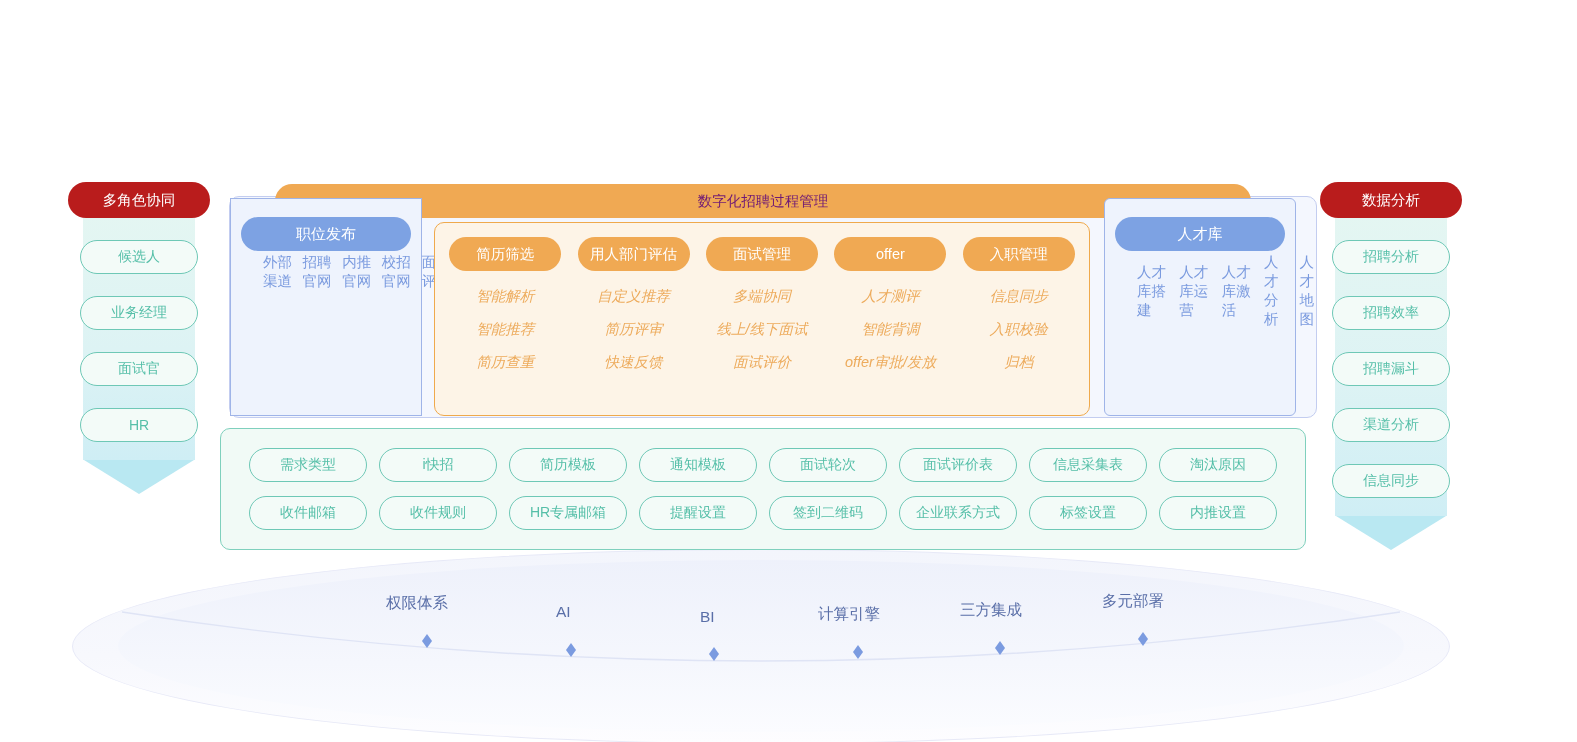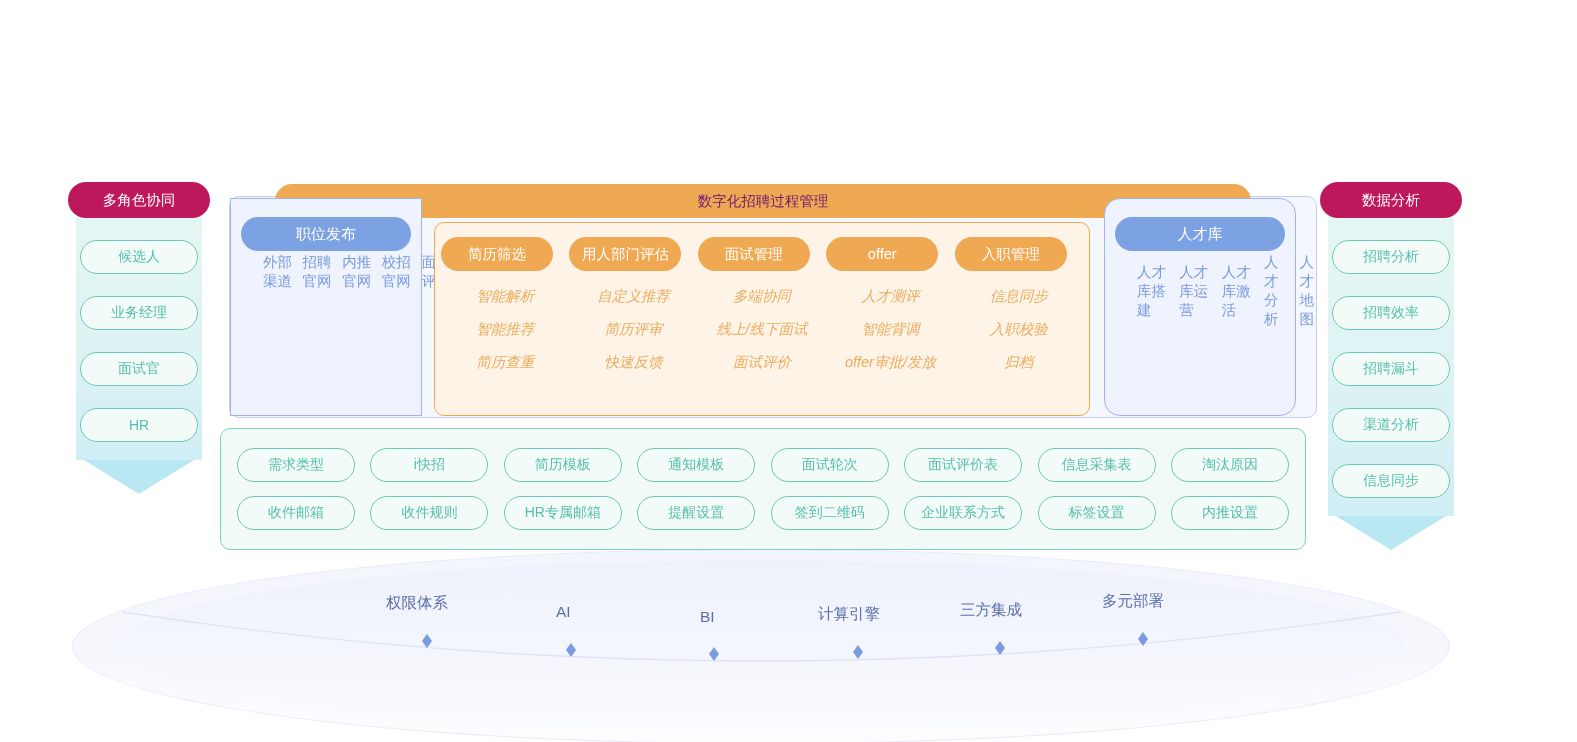--- a/index.html
+++ b/index.html
@@ -52,25 +52,25 @@
   }
   .plat-label {
     position: absolute; color: #5a6fa8; font-size: 15.5px; white-space: nowrap;
   }
 
   
   .side-col { position: absolute; width: 142px; }
   .side-head {
     position: relative; z-index: 3;
     width: 142px; height: 36px; border-radius: 18px;
-    background: #be185d; color: #ffffff;
+    background: #b91c1c; color: #ffffff;
     font-size: 14.5px; display: flex; align-items: center; justify-content: center;
   }
   .side-body {
-    position: relative; margin: -4px auto 0; width: 126px;
+    position: relative; margin: -4px auto 0; width: 112px;
     background: linear-gradient(180deg,#e4f6f2 0%, #ddf3f4 55%, #cfeef5 100%);
     padding: 26px 0 18px; display: flex; flex-direction: column; align-items: center;
     gap: 22px;
   }
   .side-tail {
     width: 110px; height: 0;
     border-left: 55px solid transparent;
     border-right: 55px solid transparent;
     border-top: 34px solid #b9e8f2;
     margin: 0 auto;
@@ -103,57 +103,57 @@
   }
   .orange-panel {
     position: absolute; left: 434px; top: 222px;
     width: 656px; height: 194px;
     border: 1.3px solid #efa94c; border-radius: 10px;
     background: #fdf4e7; z-index: 6;
   }
   .talent-panel {
     position: absolute; left: 1104px; top: 198px;
     width: 192px; height: 218px;
-    border: 1.3px solid #9fb4e8; border-radius: 16px;
+    border: 1.3px solid #9fb4e8; border-radius: 6px;
     background: #eef3fd; z-index: 6;
   }
   .blue-pill {
     position: absolute; top: 18px; left: 50%; transform: translateX(-50%);
     width: 170px; height: 34px; border-radius: 17px;
     background: #7DA2E3; color: #ffffff; font-size: 15px;
     display: flex; align-items: center; justify-content: center;
   }
   .blue-list {
     position: absolute; top: 54px; left: 0; width: 100%;
     display: flex; align-items: center; gap: 8px; margin-left: 32px;
   }
   .blue-list li { list-style: none; color: #7b9bdf; font-size: 14.5px; }
 
   .col-grid {
     position: absolute; left: 0; top: 0; width: 100%; height: 100%;
     display: flex; padding: 14px 6px 10px;
   }
-  .o-col { flex: 1; display: flex; flex-direction: column; }
+  .o-col { flex: 1; display: flex; flex-direction: column; align-items: center; }
   .o-pill {
     width: 112px; height: 34px; border-radius: 17px;
     background: #F0A953; color: #ffffff; font-size: 14.5px;
     display: flex; align-items: center; justify-content: center;
     margin-bottom: 16px; white-space: nowrap;
   }
   .o-col ul { list-style: none; display: flex; flex-direction: column; gap: 14px; align-items: center; font-style: italic; }
   .o-col li { color: #edab5c; font-size: 14.5px; white-space: nowrap; }
 
   
   .green-block {
     position: absolute; left: 220px; top: 428px;
     width: 1086px; height: 122px;
     border: 1.2px solid #7fd0bd; border-radius: 10px;
     background: #f1faf6;
     display: flex; flex-direction: column; justify-content: center; gap: 14px;
-    padding: 0 16px; z-index: 7;
+    padding: 0 28px; z-index: 7;
   }
   .green-row { display: flex; justify-content: space-between; }
   .g-pill {
     width: 118px; height: 34px; border-radius: 17px;
     border: 1.3px solid #6ec8b6; background: #f3fbf8;
     color: #55bfa8; font-size: 14px;
     display: flex; align-items: center; justify-content: center; white-space: nowrap;
   }
 </style>
 </head>

